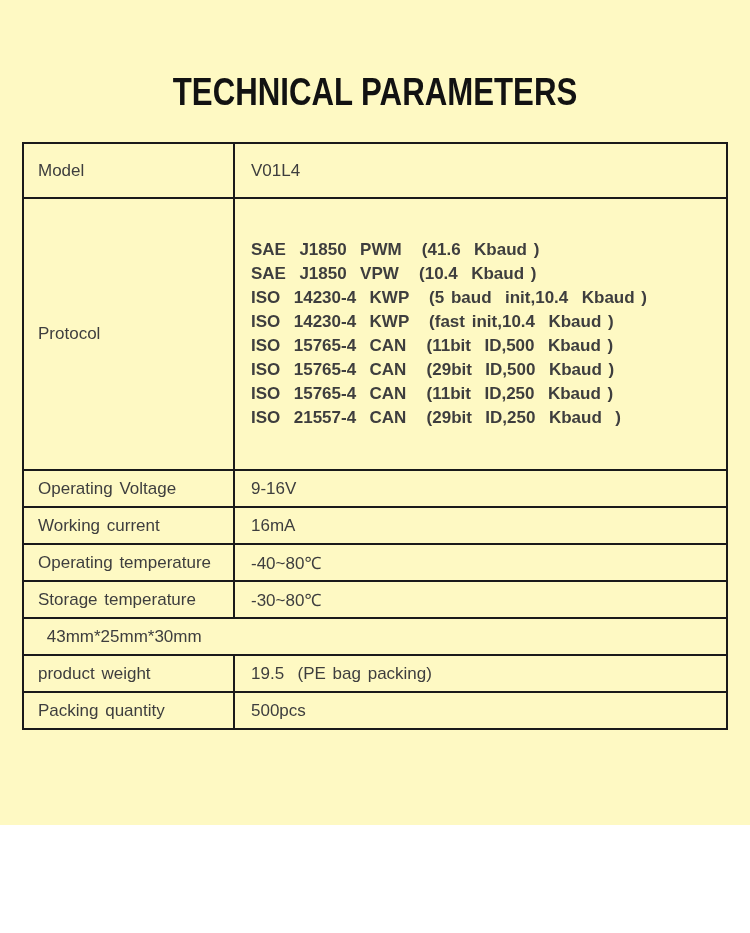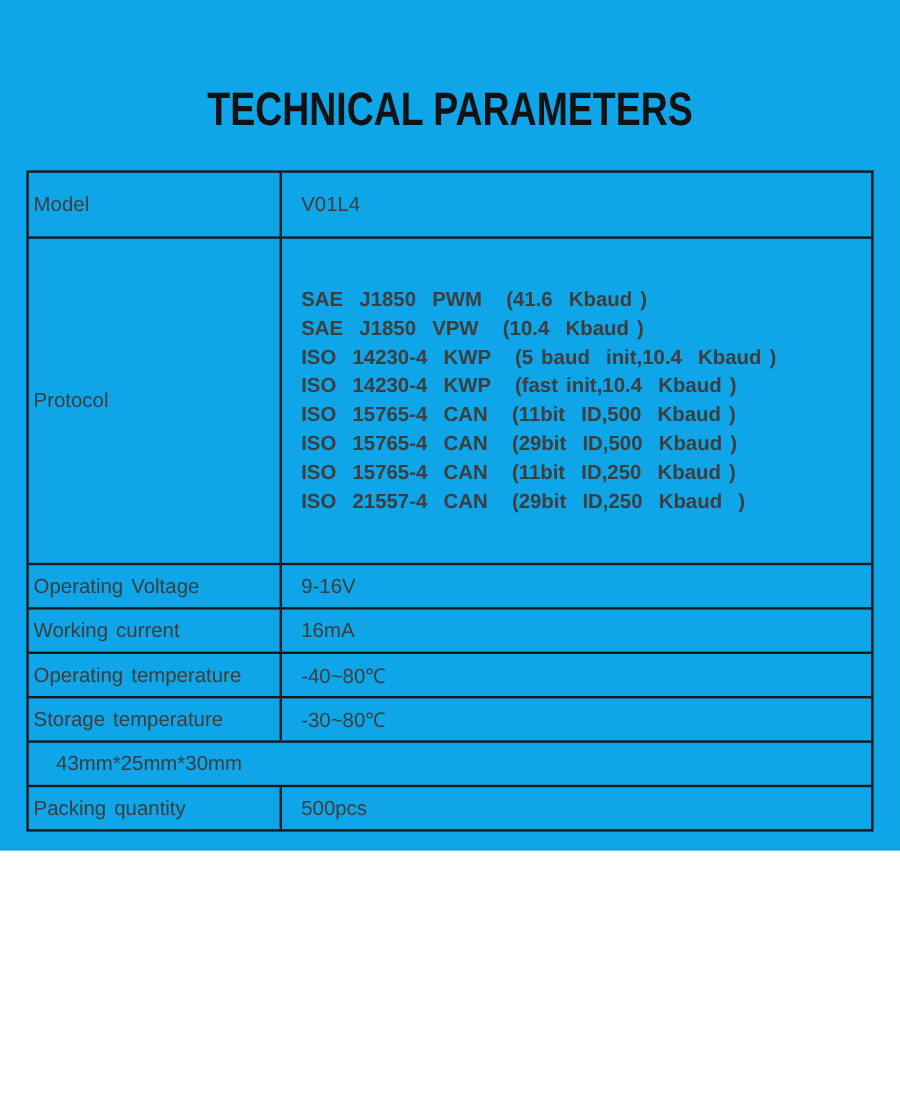--- a/index.html
+++ b/index.html
@@ -6,22 +6,22 @@
   .canvas {
     position: relative;
     width: 750px;
     height: 933px;
     background: #ffffff;
     font-family: "Liberation Sans", sans-serif;
     overflow: hidden;
   }
   .gray-section {
     width: 750px;
-    height: 709px;
-    background: #0ea5e9;
+    height: 825px;
+    background: #fef9c3;
     overflow: hidden;
   }
   .white-section {
     width: 750px;
     height: 108px;
     background: #ffffff;
   }
   .title {
     margin: 0;
     padding-top: 72px;
@@ -43,21 +43,21 @@
   .cell {
     box-sizing: border-box;
     color: #3e3e3e;
     font-size: 17px;
     word-spacing: 2px;
   }
   .label-cell {
     width: 211px;
     flex: 0 0 211px;
     border-right: 2px solid #1a1a1a;
-    padding-left: 4px;
+    padding-left: 14px;
     display: flex;
     align-items: center;
   }
   .value-cell {
     flex: 1 1 auto;
     padding-left: 16px;
     display: flex;
     align-items: center;
     white-space: pre;
   }
@@ -118,20 +118,24 @@
 
       <div class="row row-small">
         <div class="cell label-cell">Storage temperature</div>
         <div class="cell value-cell">-30~80℃</div>
       </div>
 
       <div class="row row-small">
         <div class="cell value-cell"> 43mm*25mm*30mm</div>
       </div>
 
+      <div class="row row-small">
+        <div class="cell label-cell">product weight</div>
+        <div class="cell value-cell">19.5  (PE bag packing)</div>
+      </div>
 
       <div class="row row-small">
         <div class="cell label-cell">Packing quantity</div>
         <div class="cell value-cell">500pcs</div>
       </div>
 
     </div>
   </div>
 
   <div class="white-section"></div>

